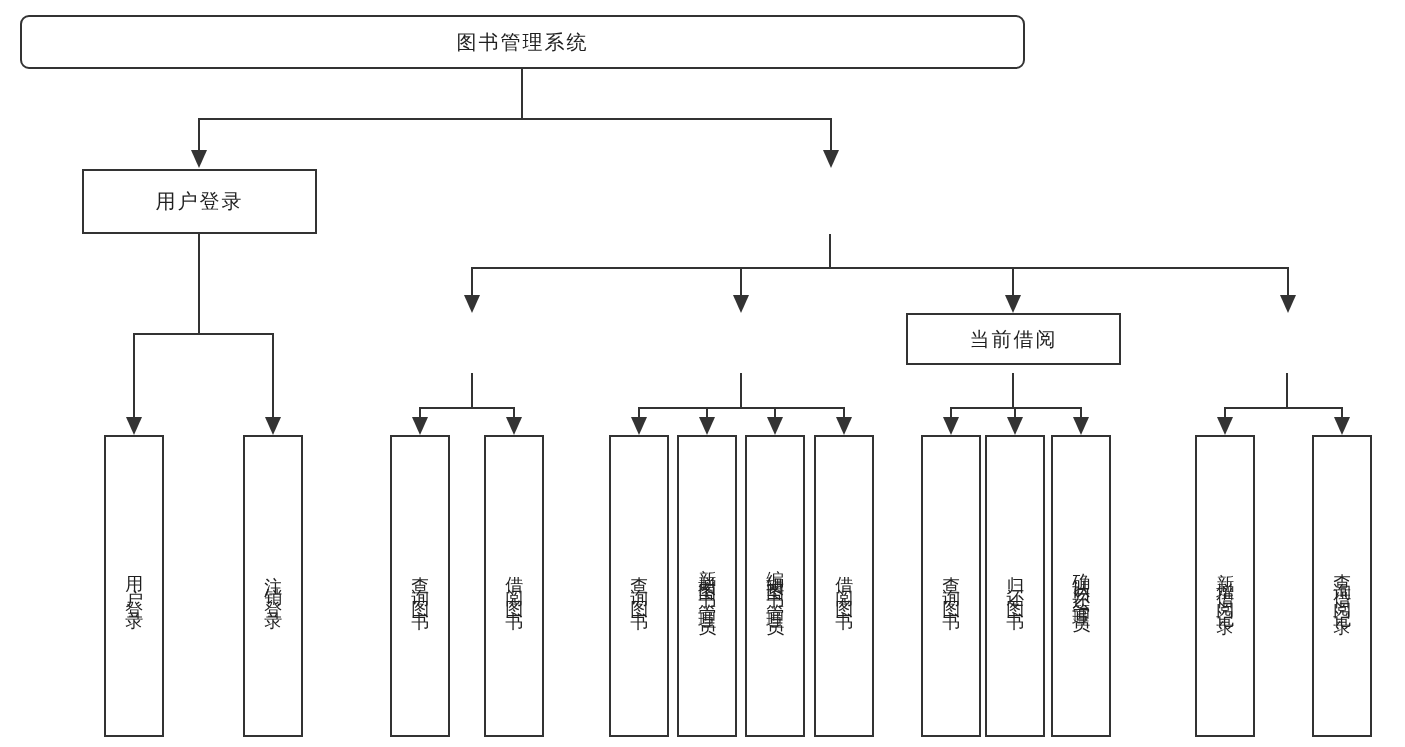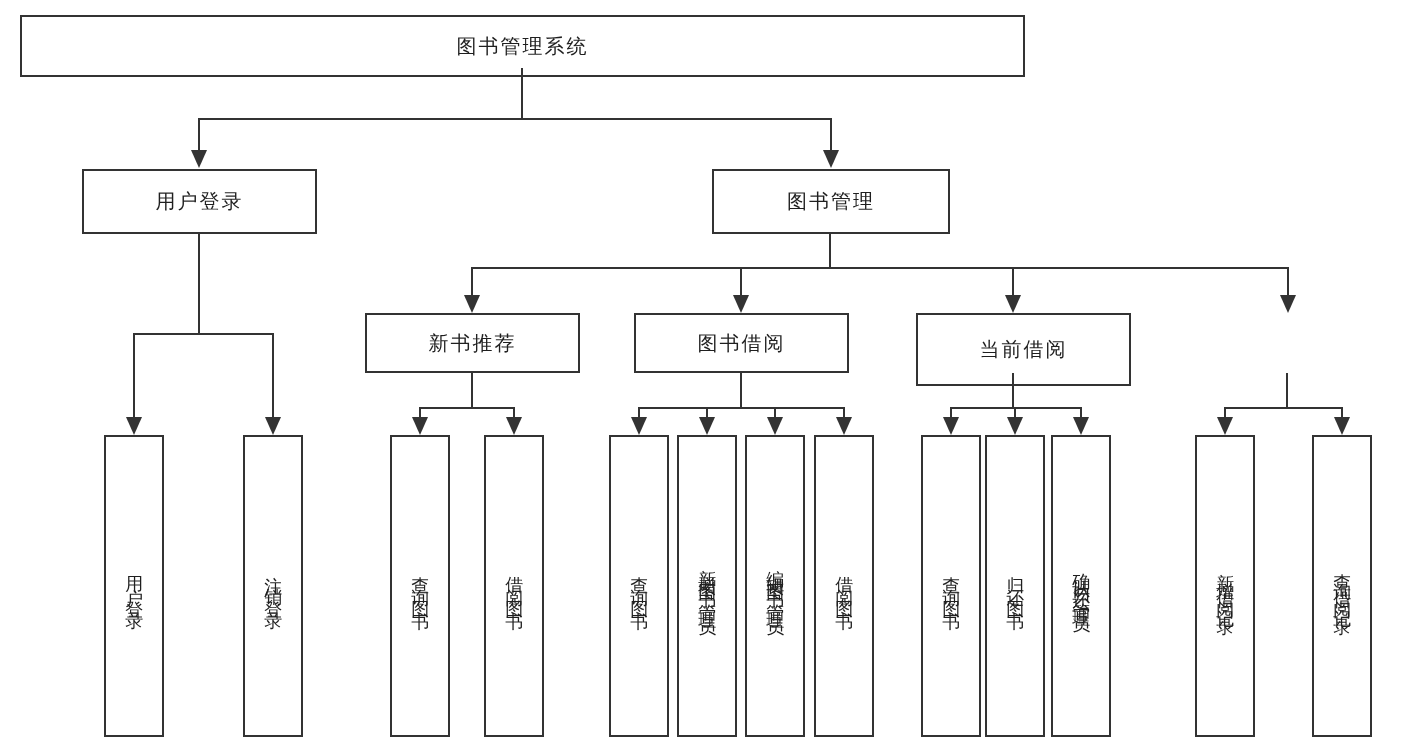--- a/index.html
+++ b/index.html
@@ -43,63 +43,54 @@
     letter-spacing:0.5px;
     z-index:6;
     opacity:0.92;
   }
 </style>
 </head>
 <body>
 
 <div class="canvas">
 
-  <div class="box hbox" style="left:20px;top:15px;width:1005px;height:62px;">
+  <div class="box hbox" style="left:20px;top:15px;width:1005px;height:54px;border-radius:9px;">
     <span>图书管理系统</span>
   </div>
 
   <div class="vline" style="left:521px;top:68px;height:51px;"></div>
   <div class="hline" style="left:198px;top:118px;width:634px;"></div>
   <div class="vline" style="left:198px;top:118px;height:33px;"></div>
   <div class="arrow" style="left:191px;top:150px;"></div>
   <div class="vline" style="left:830px;top:118px;height:33px;"></div>
   <div class="arrow" style="left:823px;top:150px;"></div>
 
   <div class="box hbox" style="left:82px;top:169px;width:235px;height:65px;">
     <span>用户登录</span>
-  </div>
-  <div class="box hbox" style="left:712px;top:169px;width:238px;height:65px;">
-    <span>图书管理</span>
   </div>
 
   <div class="vline" style="left:198px;top:234px;height:99px;"></div>
   <div class="hline" style="left:133px;top:333px;width:141px;"></div>
   <div class="vline" style="left:133px;top:333px;height:84px;"></div>
   <div class="arrow" style="left:126px;top:417px;"></div>
   <div class="vline" style="left:272px;top:333px;height:84px;"></div>
   <div class="arrow" style="left:265px;top:417px;"></div>
 
   <div class="vline" style="left:829px;top:234px;height:34px;"></div>
   <div class="hline" style="left:472px;top:267px;width:817px;"></div>
   <div class="vline" style="left:471px;top:267px;height:28px;"></div>
   <div class="arrow" style="left:464px;top:295px;"></div>
   <div class="vline" style="left:740px;top:267px;height:28px;"></div>
   <div class="arrow" style="left:733px;top:295px;"></div>
   <div class="vline" style="left:1012px;top:267px;height:28px;"></div>
   <div class="arrow" style="left:1005px;top:295px;"></div>
   <div class="vline" style="left:1287px;top:267px;height:28px;"></div>
   <div class="arrow" style="left:1280px;top:295px;"></div>
 
-  <div class="box hbox" style="left:365px;top:313px;width:215px;height:60px;">
-    <span>新书推荐</span>
-  </div>
-  <div class="box hbox" style="left:634px;top:313px;width:215px;height:60px;">
-    <span>图书借阅</span>
-  </div>
-  <div class="box hbox" style="left:906px;top:313px;width:215px;height:73px;margin-left:10px;">
+  <div class="box hbox" style="left:906px;top:313px;width:215px;height:52px;">
     <span>当前借阅</span>
   </div>
 
   <div class="vline" style="left:471px;top:373px;height:35px;"></div>
   <div class="vline" style="left:740px;top:373px;height:35px;"></div>
   <div class="vline" style="left:1012px;top:373px;height:35px;"></div>
   <div class="vline" style="left:1286px;top:373px;height:35px;"></div>
 
   <div class="hline" style="left:419px;top:407px;width:96px;"></div>
   <div class="hline" style="left:638px;top:407px;width:207px;"></div>

